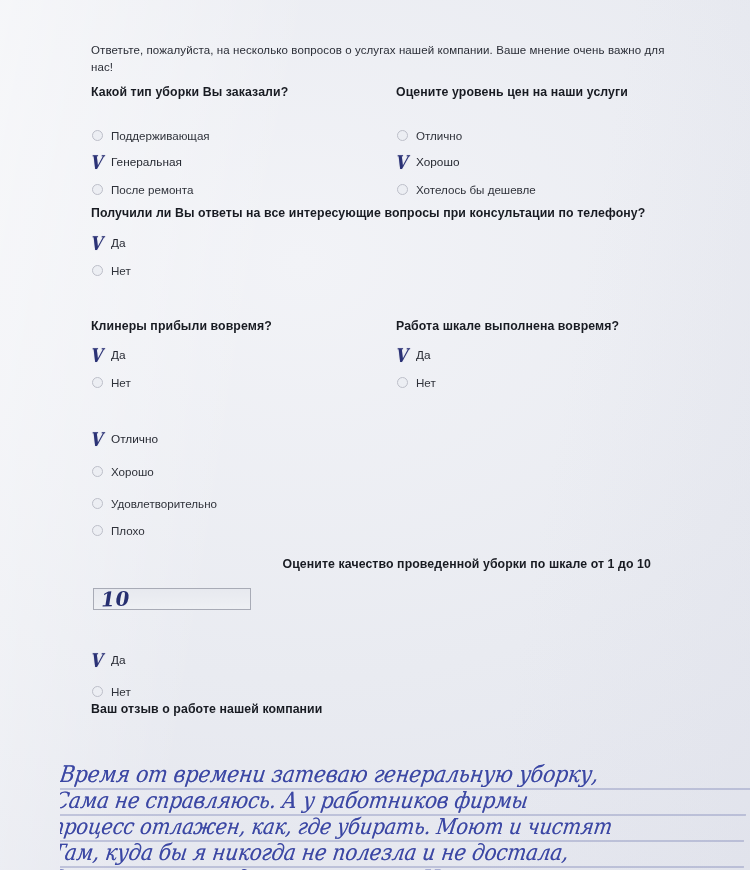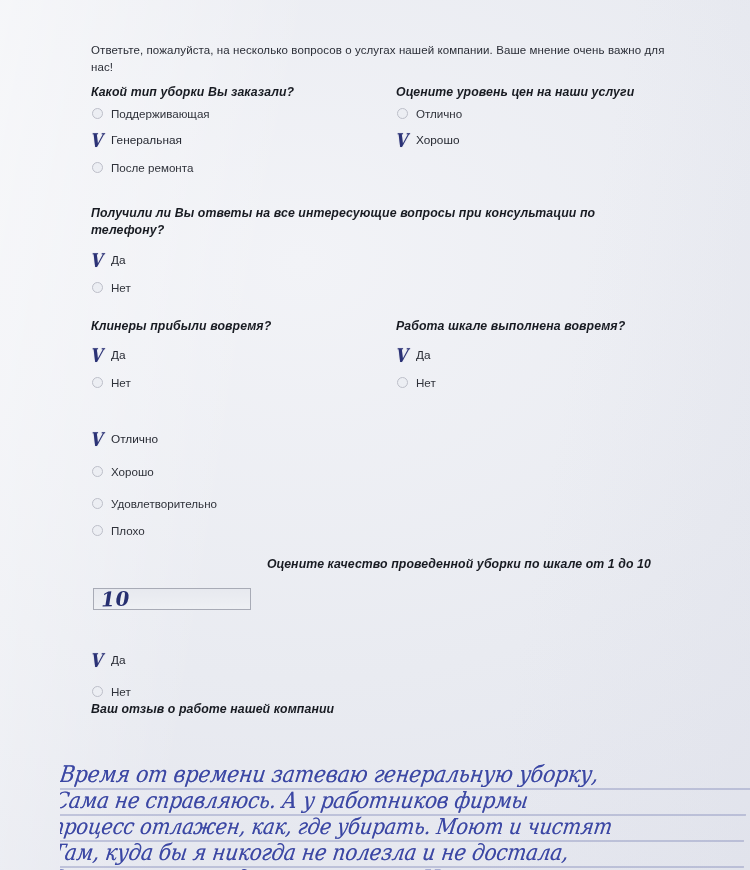--- a/index.html
+++ b/index.html
@@ -25,23 +25,23 @@
 
   .intro{
     position:absolute;left:91px;top:26px;width:590px;
     font-size:11.5px;line-height:17px;color:#2a2d36;
     letter-spacing:.1px;
     margin-top:16px;
   }
   .q{position:absolute;}
   .q-title{
     font-size:12.3px;font-weight:bold;color:#181b22;
-    line-height:17px;letter-spacing:.1px;font-style:italic;
-  }
-  .opts{margin-top:2px;}
+    line-height:17px;letter-spacing:.1px;
+  }
+  .opts{margin-top:24px;}
   .opt{
     display:flex;align-items:center;
     height:20px;margin-bottom:7px;
     font-size:11.6px;color:#2f323a;
   }
   .opt .marker{
     width:20px;min-width:20px;height:16px;
     display:flex;align-items:center;justify-content:flex-start;
   }
   .radio{
@@ -149,20 +149,26 @@
             <span class="radio"></span>
           </span>
         <span>Отлично</span>
       </div>
       <div class="opt checked">
         <span class="marker">
             <span class="tick">V</span>
           </span>
         <span>Хорошо</span>
       </div>
+      <div class="opt">
+        <span class="marker">
+            <span class="radio"></span>
+          </span>
+        <span>Хотелось бы дешевле</span>
+      </div>
     </div>
   </div>
 
   <div class="q" style="left:91px;top:205px;width:560px;">
     <div class="q-title">Получили ли Вы ответы на все интересующие вопросы при консультации по телефону?</div>
     <div class="opts" style="margin-top:11px;">
       <div class="opt checked">
         <span class="marker">
             <span class="tick">V</span>
           </span>

